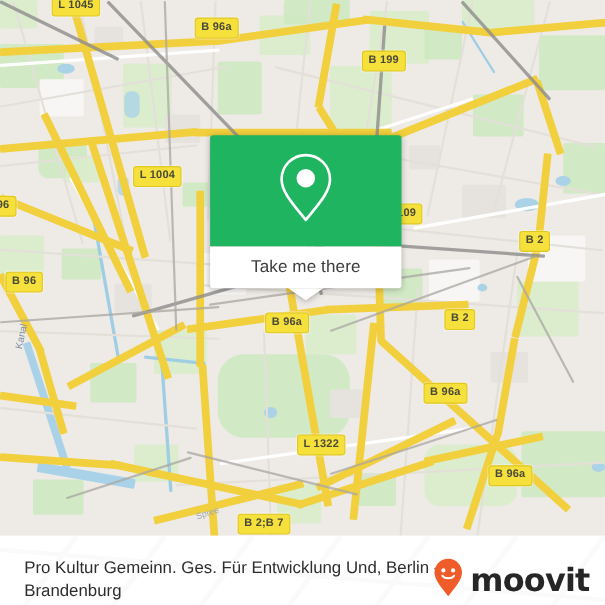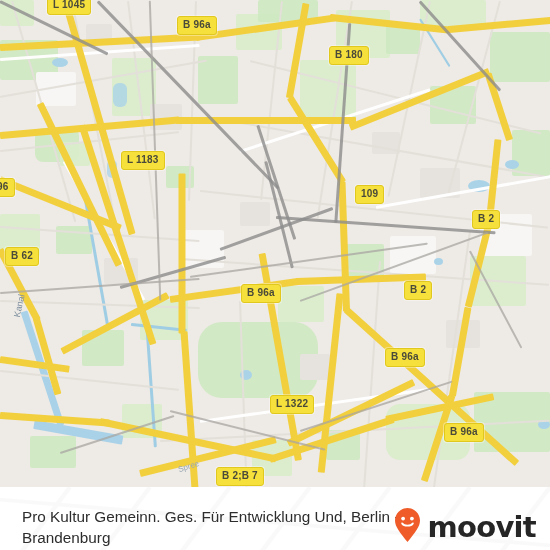--- a/index.html
+++ b/index.html
@@ -338,35 +338,49 @@
     <div class="road r-rail2" style="left:60px;top:452px;width:120px;transform:rotate(-18deg);"></div>
     <div class="road r-rail2" style="left:170px;top:410px;width:160px;transform:rotate(14deg);"></div>
     <div class="road r-rail2" style="left:300px;top:430px;width:160px;transform:rotate(-18deg);"></div>
     <div class="road r-rail2" style="left:150px;top:0px;width:300px;transform:rotate(88deg);"></div>
 
     <div class="kanal-label" style="left:12px;top:316px;">Kanal</div>
     <div class="spree-label" style="left:178px;top:462px;transform:rotate(-18deg);">Spree</div>
 
     <div class="shield" style="left:47px;top:-4px;">L 1045</div>
     <div class="shield" style="left:177px;top:16px;">B 96a</div>
-    <div class="shield" style="left:329px;top:46px;">B 180</div>
-    <div class="shield" style="left:121px;top:151px;">L 1183</div>
+    <div class="shield" style="left:329px;top:46px;">B 199</div>
+    <div class="shield" style="left:121px;top:151px;">L 1004</div>
     <div class="shield" style="left:-9px;top:178px;">96</div>
     <div class="shield" style="left:355px;top:185px;">109</div>
     <div class="shield" style="left:472px;top:210px;">B 2</div>
-    <div class="shield" style="left:5px;top:247px;">B 62</div>
+    <div class="shield" style="left:5px;top:247px;">B 96</div>
     <div class="shield" style="left:241px;top:284px;">B 96a</div>
     <div class="shield" style="left:404px;top:281px;">B 2</div>
     <div class="shield" style="left:385px;top:348px;">B 96a</div>
     <div class="shield" style="left:270px;top:395px;">L 1322</div>
     <div class="shield" style="left:444px;top:423px;">B 96a</div>
     <div class="shield" style="left:216px;top:467px;">B 2;B 7</div>
 
   </div>
 
+  <div id="callout">
+    <div id="callout-head" style="background:#1fb45f;">
+      <span>
+        <svg width="54" height="66" viewBox="0 0 54 66" xmlns="http://www.w3.org/2000/svg">
+          <path d="M27 3 C14.8 3 5 12.8 5 25 C5 36 14 46 27 62 C40 46 49 36 49 25 C49 12.8 39.2 3 27 3 Z" fill="none" stroke="#ffffff" stroke-width="2.4" stroke-linejoin="round"></path>
+          <circle cx="27" cy="24" r="8.4" fill="#ffffff"></circle>
+        </svg>
+      </span>
+    </div>
+    <div id="callout-body">
+      <span id="callout-label">Take me there</span>
+    </div>
+    <div id="callout-tail"></div>
+  </div>
 
   <div id="footer">
     <svg id="footer-watermark" viewBox="0 0 550 63" preserveAspectRatio="none">
       <path d="M10 63 L70 0 M90 63 L150 0 M170 63 L230 0 M250 63 L310 0 M330 63 L390 0 M410 63 L470 0 M490 63 L550 0" stroke="#9a9a9a" stroke-width="4" fill="none"></path>
       <path d="M0 10 L550 46" stroke="#9a9a9a" stroke-width="3" fill="none"></path>
     </svg>
 
     <div id="footer-title">Pro Kultur Gemeinn. Ges. Für Entwicklung Und, Berlin - Brandenburg</div>
 
     <div id="brand">

